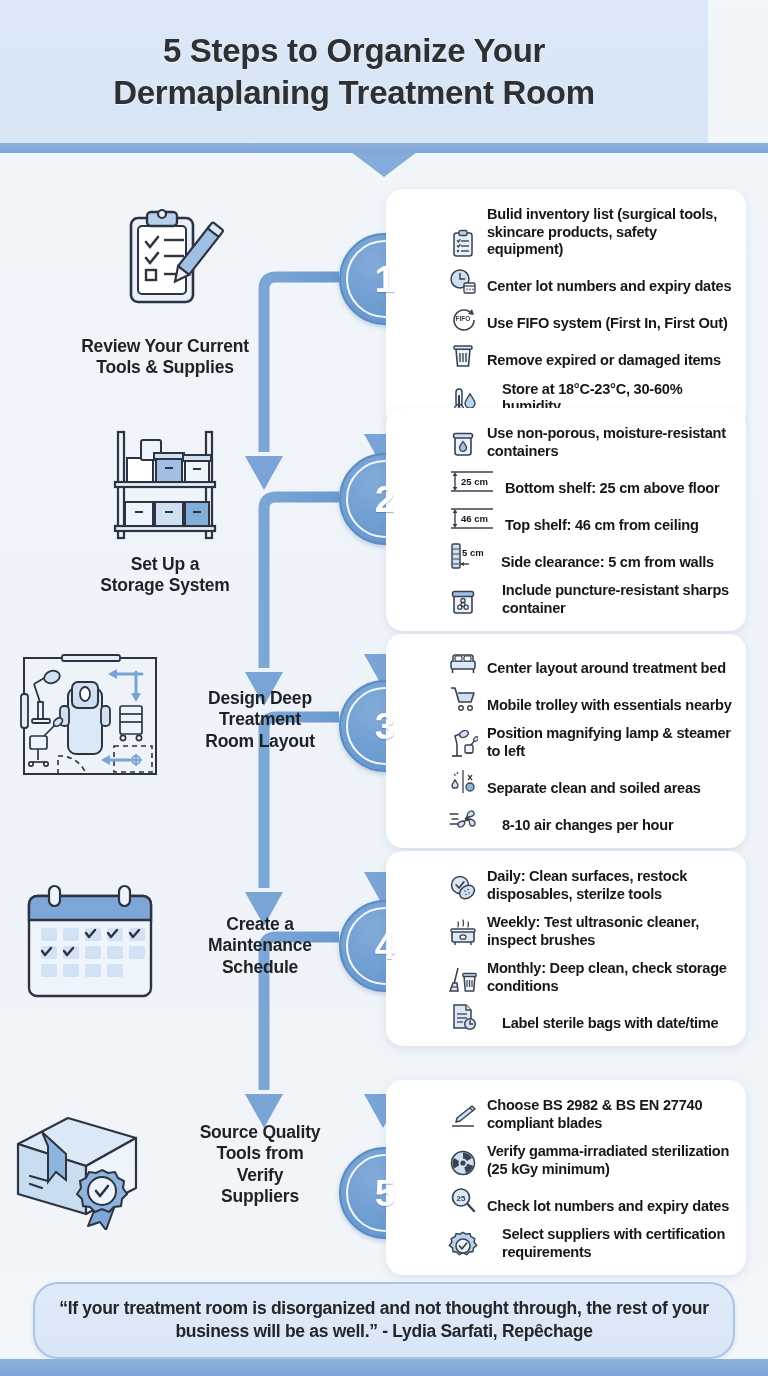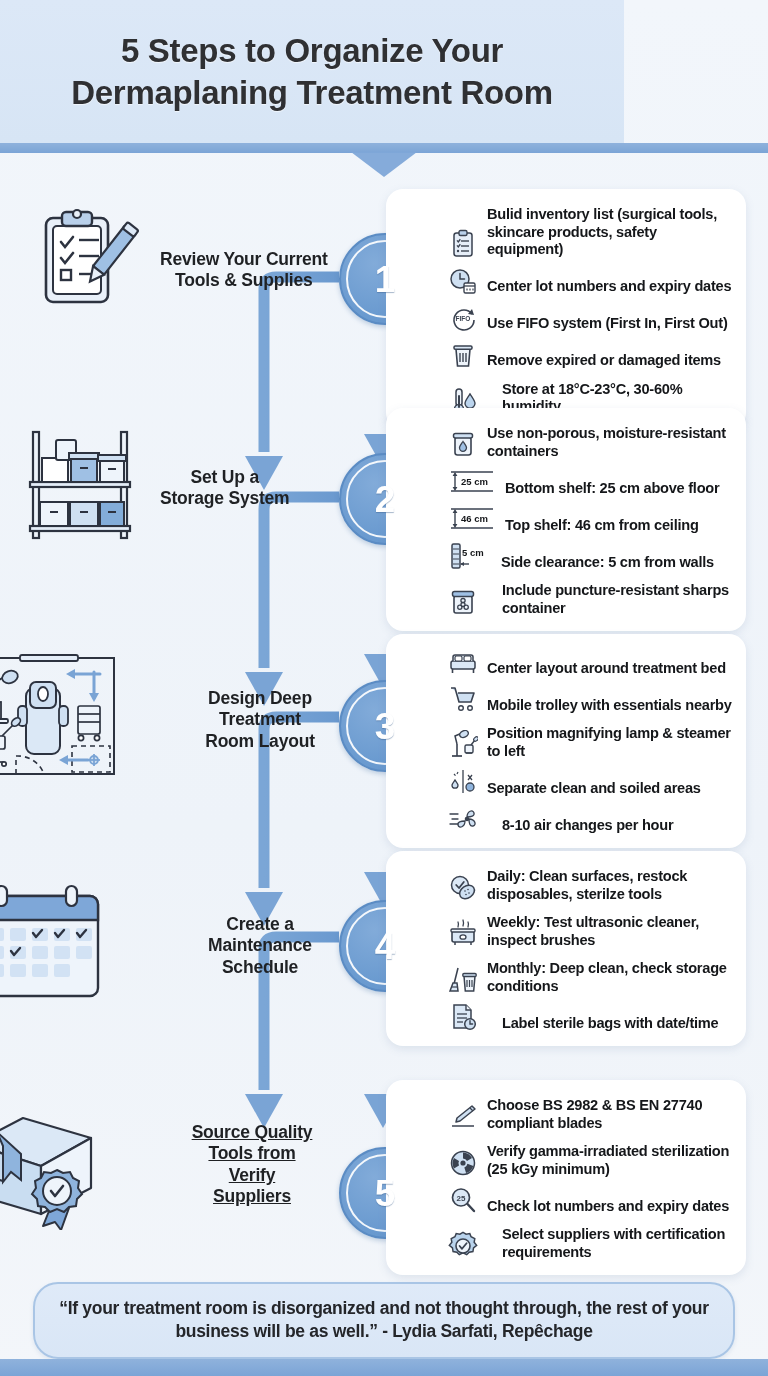--- a/index.html
+++ b/index.html
@@ -8,21 +8,21 @@
     font-family:"Liberation Sans", sans-serif;
     background:#eef3f9;
     overflow:hidden;
     position:relative;
   }
   #page{position:absolute;inset:0;width:768px;height:1376px;overflow:hidden;
         background:linear-gradient(180deg,#f2f6fb 0%,#eef3f9 60%,#f3f6fa 100%);}
 
   
   .header{
-    position:absolute;left:0;top:0;width:624px;height:143px;
+    position:absolute;left:0;top:0;width:708px;height:143px;
     background:linear-gradient(180deg,#dce8f7 0%,#d7e5f5 100%);
     display:flex;align-items:center;justify-content:center;
   }
   .header h1{
     margin:0;padding:0 26px;
     font-size:33px;line-height:1.27;font-weight:bold;
     letter-spacing:-0.3px;
     color:#2f3033;text-align:center;
     text-shadow:0 1px 1px rgba(255,255,255,.65);
   }
@@ -40,21 +40,21 @@
     position:absolute;left:0;bottom:0;width:768px;height:17px;
     background:linear-gradient(180deg,#8fb2dc 0%,#7ba4d6 100%);
   }
 
   
   .spine{position:absolute;left:0;top:0;width:768px;height:1376px;pointer-events:none;}
 
   
   .step{position:absolute;left:0;width:768px;}
   .left-col{position:absolute;left:0;top:0;width:330px;
-            display:flex;flex-direction:row;align-items:center;}
+            display:flex;flex-direction:column;align-items:center;}
   .illus{width:160px;height:126px;display:block;}
   .left-label{
     font-size:17.5px;font-weight:bold;color:#1f2124;text-align:center;
     line-height:1.2;letter-spacing:-.2px;margin-top:6px;
   }
   .side-label{
     position:absolute;font-size:17.5px;font-weight:bold;color:#1f2124;
     text-align:center;line-height:1.22;letter-spacing:-.2px;width:180px;
   }
 
@@ -563,21 +563,21 @@
         <line x1="40" y1="74" x2="58" y2="79" stroke="#2d3340" stroke-width="2.2" stroke-linecap="round"></line>
         <line x1="40" y1="82" x2="52" y2="86" stroke="#2d3340" stroke-width="2.2" stroke-linecap="round"></line>
         <polygon points="106,104 98,124 110,120 116,128 124,106" fill="#7ea7d8" stroke="#2d3340" stroke-width="2" stroke-linejoin="round"></polygon>
         <g transform="translate(112,94)">
           <path d="M0,-26 L6,-23 L13,-24 L16,-18 L22,-15 L21,-8 L25,-2 L20,3 L19,10 L12,11 L7,16 L0,13 L-7,16 L-12,11 L-19,10 L-20,3 L-25,-2 L-21,-8 L-22,-15 L-16,-18 L-13,-24 L-6,-23 Z" fill="#8fb4dd" stroke="#2d3340" stroke-width="2"></path>
           <circle cx="0" cy="-5" r="14" fill="#eef4fb" stroke="#2d3340" stroke-width="2"></circle>
           <path d="M-6,-5 l4,5 8,-10" stroke="#2d3340" stroke-width="2.6" fill="none" stroke-linecap="round" stroke-linejoin="round"></path>
         </g>
       </svg>
     </div>
-    <div class="side-label" style="left:162px;top:46px;text-decoration:underline;">
+    <div class="side-label" style="left:170px;top:46px;">
       <span>Source Quality</span><br>
       <span>Tools from</span><br>
       <span>Verify</span><br>
       <span>Suppliers</span>
     </div>
 
     <div class="circle" style="left:339px;top:71px;">
       <span>5</span>
     </div>
 

